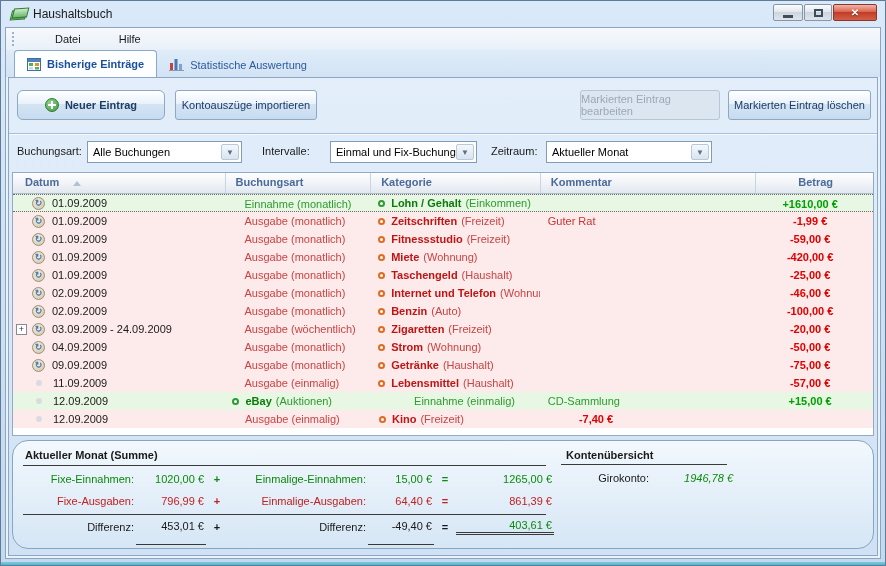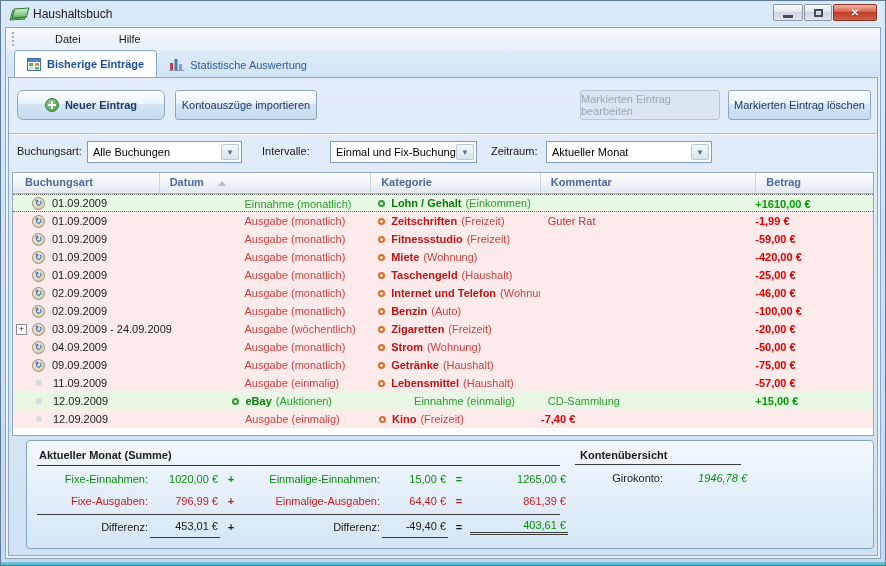--- a/index.html
+++ b/index.html
@@ -48,21 +48,21 @@
   
   .table{position:absolute;left:3px;right:3px;top:94px;bottom:119px;border:1px solid #92aac6;background:#fff;box-sizing:border-box;overflow:hidden;}
   .thead{height:20px;display:flex;background:linear-gradient(#fefefe,#eef1f6 60%,#e2e8f0);border-bottom:1px solid #aebccc;color:#4a6b9b;font-weight:bold;}
   .hcell{box-sizing:border-box;padding:3px 0 0 10px;border-left:1px solid #c9d4e2;position:relative;}
   .hcell:first-child{border-left:none;padding-left:12px;}
   .sort-caret{display:inline-block;margin-left:14px;width:0;height:0;border-left:4px solid transparent;border-right:4px solid transparent;border-bottom:5px solid #b4c0d2;}
   .c-datum{width:212px;}
   .c-type{width:146px;}
   .c-cat{width:170px;}
   .c-com{width:216px;}
-  .c-amt{width:118px;text-align:left;padding-right:8px;box-sizing:border-box;}
+  .c-amt{width:118px;text-align:center;padding-right:8px;box-sizing:border-box;}
   .trow{display:flex;height:18px;line-height:18px;box-sizing:border-box;}
   .trow.income{background:#e7f7e3;}
   .trow.expense{background:#fdeaea;}
   .trow.selected{border-top:1px dotted #6a6a6a;border-bottom:1px dotted #6a6a6a;}
   .cell{box-sizing:border-box;overflow:hidden;white-space:nowrap;}
   .cell.c-datum{padding-left:3px;display:flex;align-items:center;color:#1a1a1a;}
   .expander{width:11px;height:11px;border:1px solid #848c96;background:#fff;box-sizing:border-box;font-size:9px;line-height:8px;text-align:center;color:#333;margin-right:2px;flex:0 0 auto;}
   .exp-spacer{width:13px;flex:0 0 auto;}
   .ric{width:13px;height:13px;border-radius:50%;background:radial-gradient(circle at 40% 35%,#f7f2e2,#cfc2a4);border:1px solid #9a8f78;box-sizing:border-box;margin:0 7px 0 3px;flex:0 0 auto;color:#4a78b0;font-size:9px;line-height:11px;text-align:center;font-weight:bold;}
   .oic{width:6px;height:6px;border-radius:50%;background:#d9dcdf;margin:0 11px 0 7px;flex:0 0 auto;}
@@ -79,32 +79,32 @@
   .catgroup{margin-left:4px;color:inherit;}
   .trow.income .catgroup{color:#2e9b2e;}
   .trow.expense .catgroup{color:#cc4343;}
   .cell.c-com{padding-left:8px;}
   .com-income{color:#2e9b2e;}
   .com-expense{color:#cc3333;}
   .cell.c-amt{font-weight:bold;}
   .a-income{color:#00a000;}
   .a-expense{color:#e00000;}
   
-  .summary{position:absolute;left:17px;right:3px;bottom:6px;height:109px;border:1px solid #86a6c6;border-radius:4px;background:linear-gradient(#f2f8fd,#d6e6f5);box-sizing:border-box;}
+  .summary{position:absolute;left:3px;right:3px;bottom:6px;height:109px;border:1px solid #86a6c6;border-radius:16px;background:linear-gradient(#f2f8fd,#d6e6f5);box-sizing:border-box;}
   .sum-title{position:absolute;left:12px;top:8px;font-weight:bold;color:#1a1a1a;}
   .sum-title-rule{position:absolute;left:10px;top:24px;width:523px;height:1px;background:#3a3a3a;}
   .sum-rows{position:absolute;left:10px;top:27px;}
   .srow{display:grid;grid-template-columns:113px 70px 22px 140px 66px 22px 98px;height:22px;line-height:22px;}
   .scell{text-align:right;padding-right:2px;box-sizing:border-box;}
   .f-op1,.f-op2{text-align:center;font-weight:bold;padding-right:0;}
   .k-income .scell{color:#0b8a0b;}
   .k-expense .scell{color:#c42020;}
   .k-diff .scell{color:#1a1a1a;}
   .k-diff{margin-top:4px;}
-  .k-diff .f-value1,.k-diff .f-value2{border-bottom:1px solid #3a3a3a;height:22px;line-height:21px;}
+  .k-diff .f-value1,.k-diff .f-value2{border-bottom:1px solid #3a3a3a;height:29px;line-height:21px;}
   .k-diff .f-total{color:#0b8a0b;border-bottom:3px double #3a3a3a;height:19px;line-height:19px;}
   .sum-rule{position:absolute;left:10px;top:73px;width:523px;height:1px;background:#3a3a3a;}
   .konten{position:absolute;left:548px;top:8px;}
   .konten-title{font-weight:bold;color:#1a1a1a;padding-left:5px;}
   .konten-rule{width:166px;height:1px;background:#3a3a3a;margin-top:3px;}
   .konten-row{display:grid;grid-template-columns:88px 84px;height:22px;line-height:22px;margin-top:2px;}
   .konten-row .kl{text-align:right;color:#1a1a1a;}
   .konten-row .kv{text-align:right;color:#0b8a0b;font-style:italic;}
 </style>
 </head>
@@ -190,22 +190,22 @@
         </div>
         <span class="flabel" style="left:482px;">Zeitraum:</span>
         <div class="combo" style="left:537px;width:166px;">
           <span>Aktueller Monat</span>
           <span class="arrow">▼</span>
         </div>
       </div>
 
       <div class="table">
         <div class="thead">
+          <div class="hcell c-datum"><span>Datum</span><span class="sort-caret"></span></div>
           <div class="hcell c-type"><span>Buchungsart</span></div>
-          <div class="hcell c-datum"><span>Datum</span><span class="sort-caret"></span></div>
           <div class="hcell c-cat"><span>Kategorie</span></div>
           <div class="hcell c-com"><span>Kommentar</span></div>
           <div class="hcell c-amt"><span>Betrag</span></div>
         </div>
         <div id="rows">
             <div class="trow income selected">
               <div class="cell c-datum">
                 <span class="exp-spacer"></span>
                 <span class="ric">↻</span>
                 <span class="dtext">01.09.2009</span>

